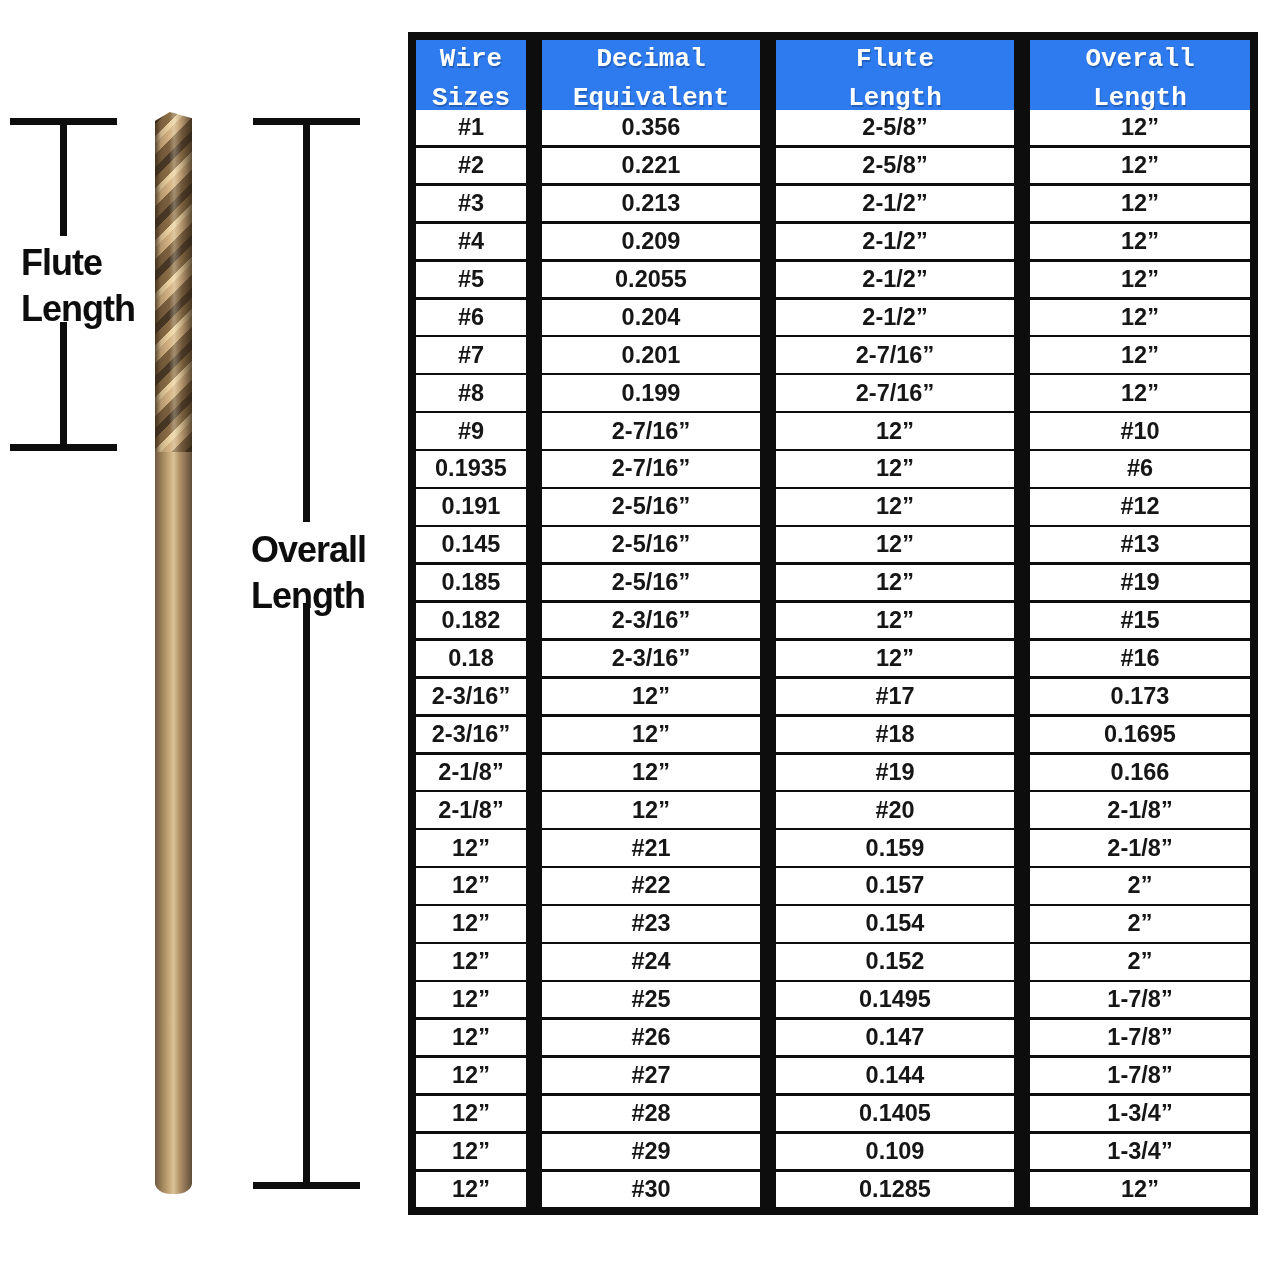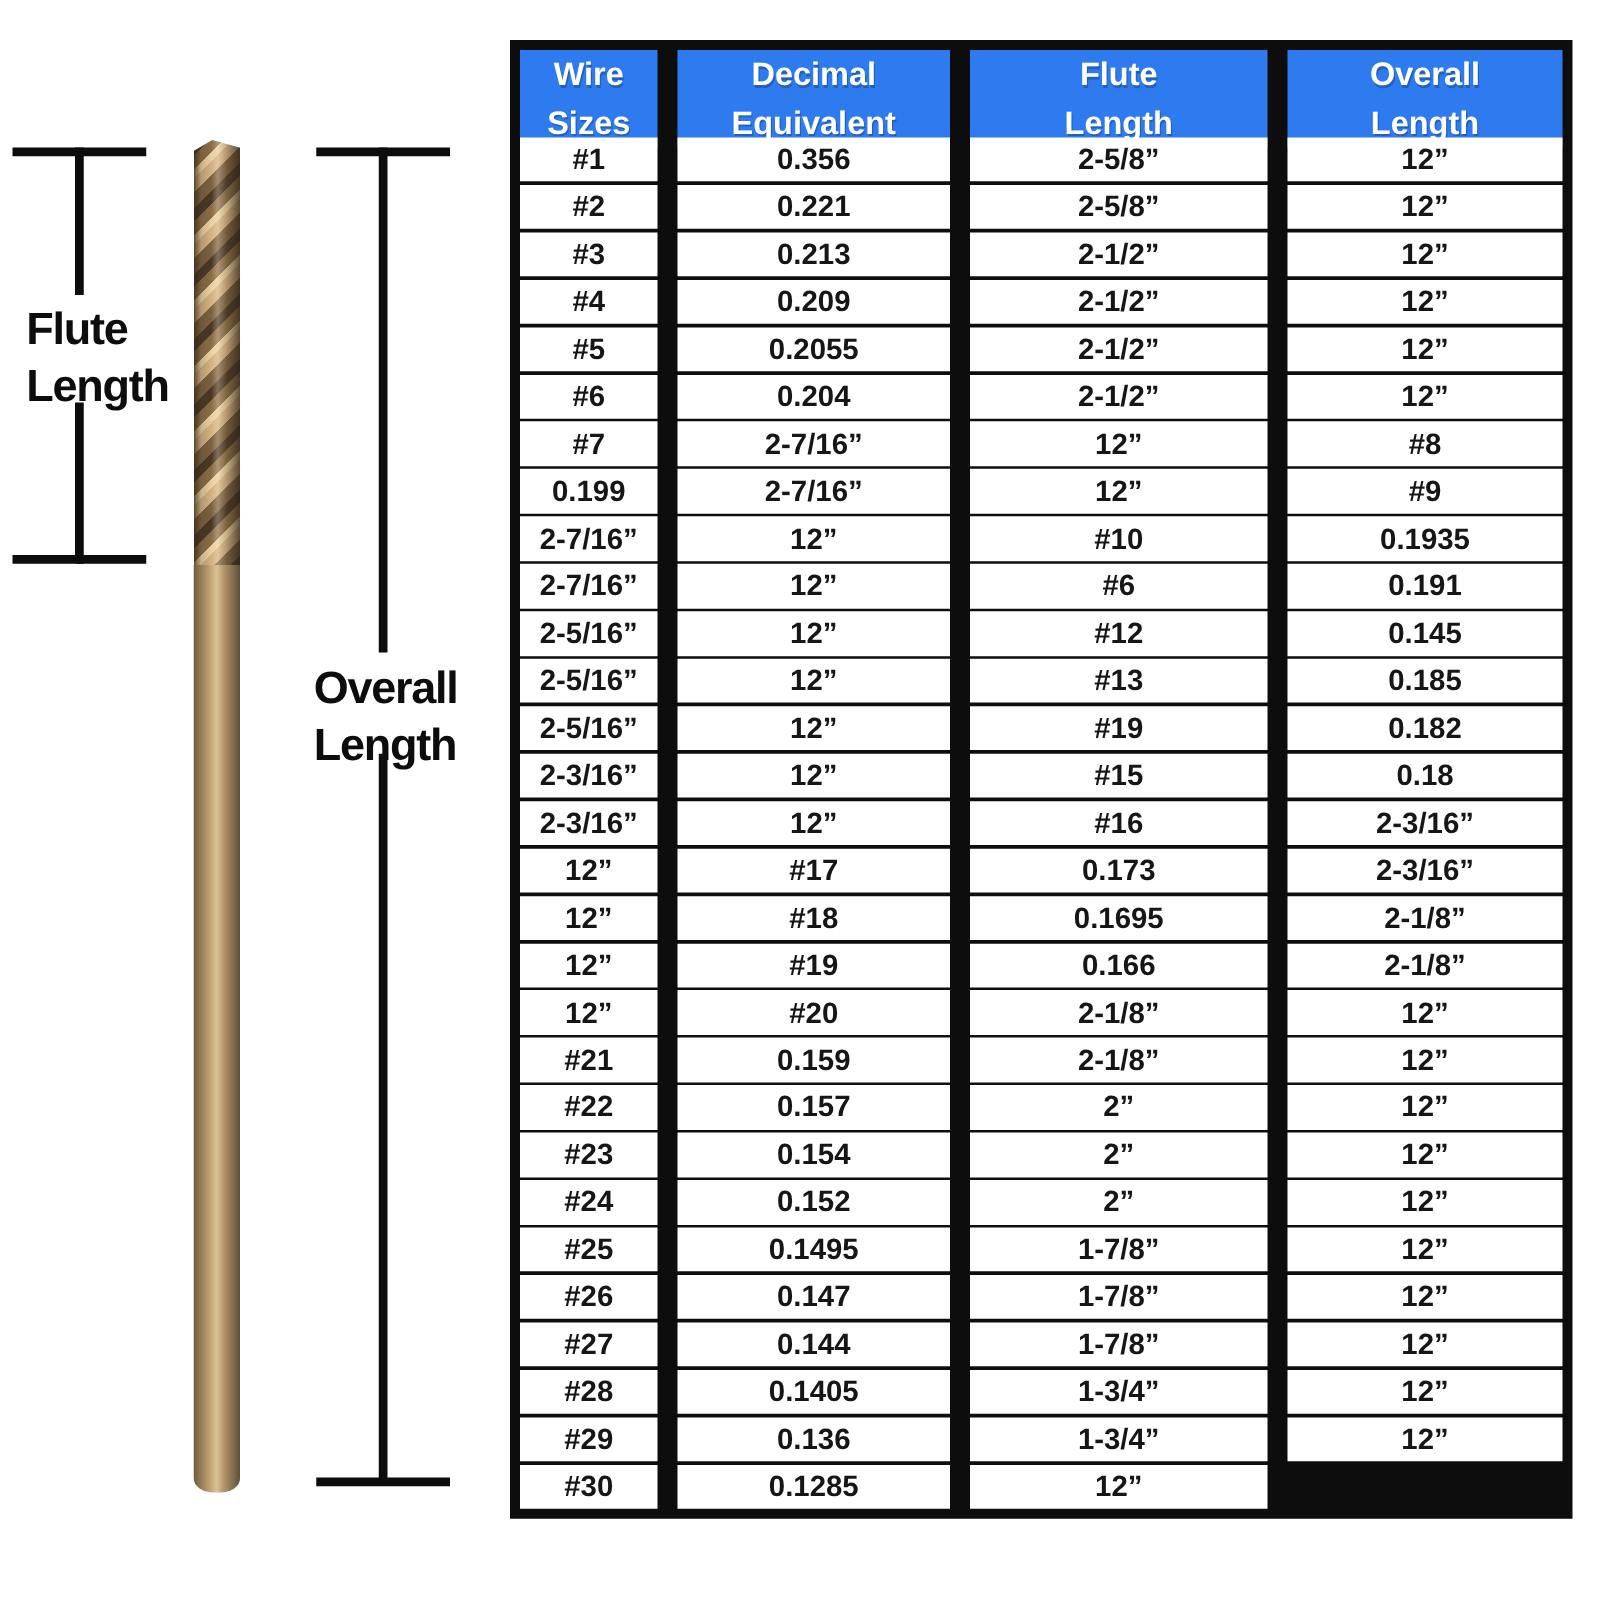--- a/index.html
+++ b/index.html
@@ -36,21 +36,21 @@
     background:linear-gradient(90deg,#6d5a41 0%,#937952 14%,#c7a97b 38%,#d9c296 50%,#b2946a 66%,#7d664a 88%,#5f4d39 100%);
     border-radius:0 0 16px 16px / 0 0 11px 11px;
   }
   
   #spec-table{
     position:absolute;left:408px;top:32px;width:850px;height:1183px;
     background:var(--ink);padding:8px;box-sizing:border-box;
     display:flex;flex-direction:column;gap:8px;
   }
   .tgrid{display:grid;grid-template-columns:110px 218px 238px 220px;column-gap:16px;}
-  #thead{flex:none;height:62px;}
+  #thead{flex:none;height:62px;font-family:Liberation Mono, monospace;}
   #tbody{flex:1;row-gap:2.5px;grid-auto-rows:1fr;}
   .th{
     background:var(--blue);color:#ffffff;display:flex;align-items:center;justify-content:center;
     text-align:center;font-weight:800;font-size:26px;line-height:1.5;white-space:pre-line;
     text-shadow:1px 2px 0 rgba(0,0,0,.22);letter-spacing:0px;
   }
   .td{
     background:#ffffff;color:#161616;display:flex;align-items:center;justify-content:center;
     font-weight:800;font-size:23.5px;letter-spacing:0px;
   }
@@ -109,20 +109,21 @@
         <div class="td">12”</div>
         <div class="td">#5</div>
         <div class="td">0.2055</div>
         <div class="td">2-1/2”</div>
         <div class="td">12”</div>
         <div class="td">#6</div>
         <div class="td">0.204</div>
         <div class="td">2-1/2”</div>
         <div class="td">12”</div>
         <div class="td">#7</div>
+        <div class="td">0.201</div>
         <div class="td">2-7/16”</div>
         <div class="td">12”</div>
         <div class="td">#8</div>
         <div class="td">0.199</div>
         <div class="td">2-7/16”</div>
         <div class="td">12”</div>
         <div class="td">#9</div>
         <div class="td">2-7/16”</div>
         <div class="td">12”</div>
         <div class="td">#10</div>
@@ -193,21 +194,21 @@
         <div class="td">12”</div>
         <div class="td">#27</div>
         <div class="td">0.144</div>
         <div class="td">1-7/8”</div>
         <div class="td">12”</div>
         <div class="td">#28</div>
         <div class="td">0.1405</div>
         <div class="td">1-3/4”</div>
         <div class="td">12”</div>
         <div class="td">#29</div>
-        <div class="td">0.136</div>
+        <div class="td">0.109</div>
         <div class="td">1-3/4”</div>
         <div class="td">12”</div>
         <div class="td">#30</div>
         <div class="td">0.1285</div>
         <div class="td">12”</div>
       </div>
   </div>
 
 </div>
 

